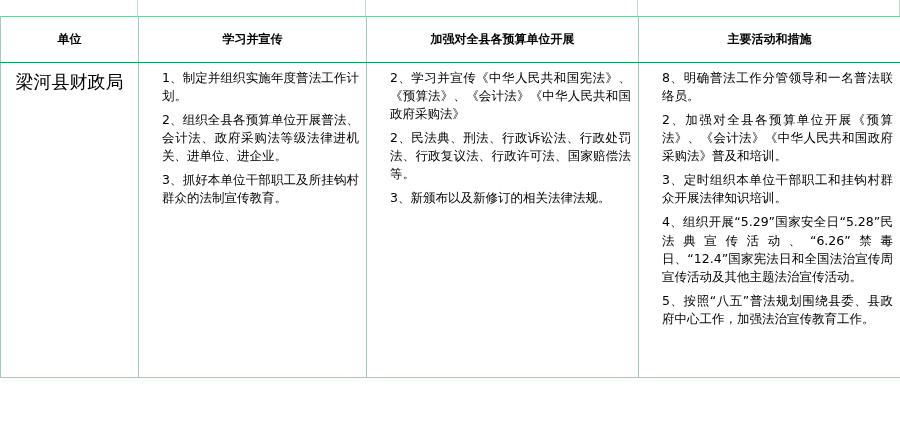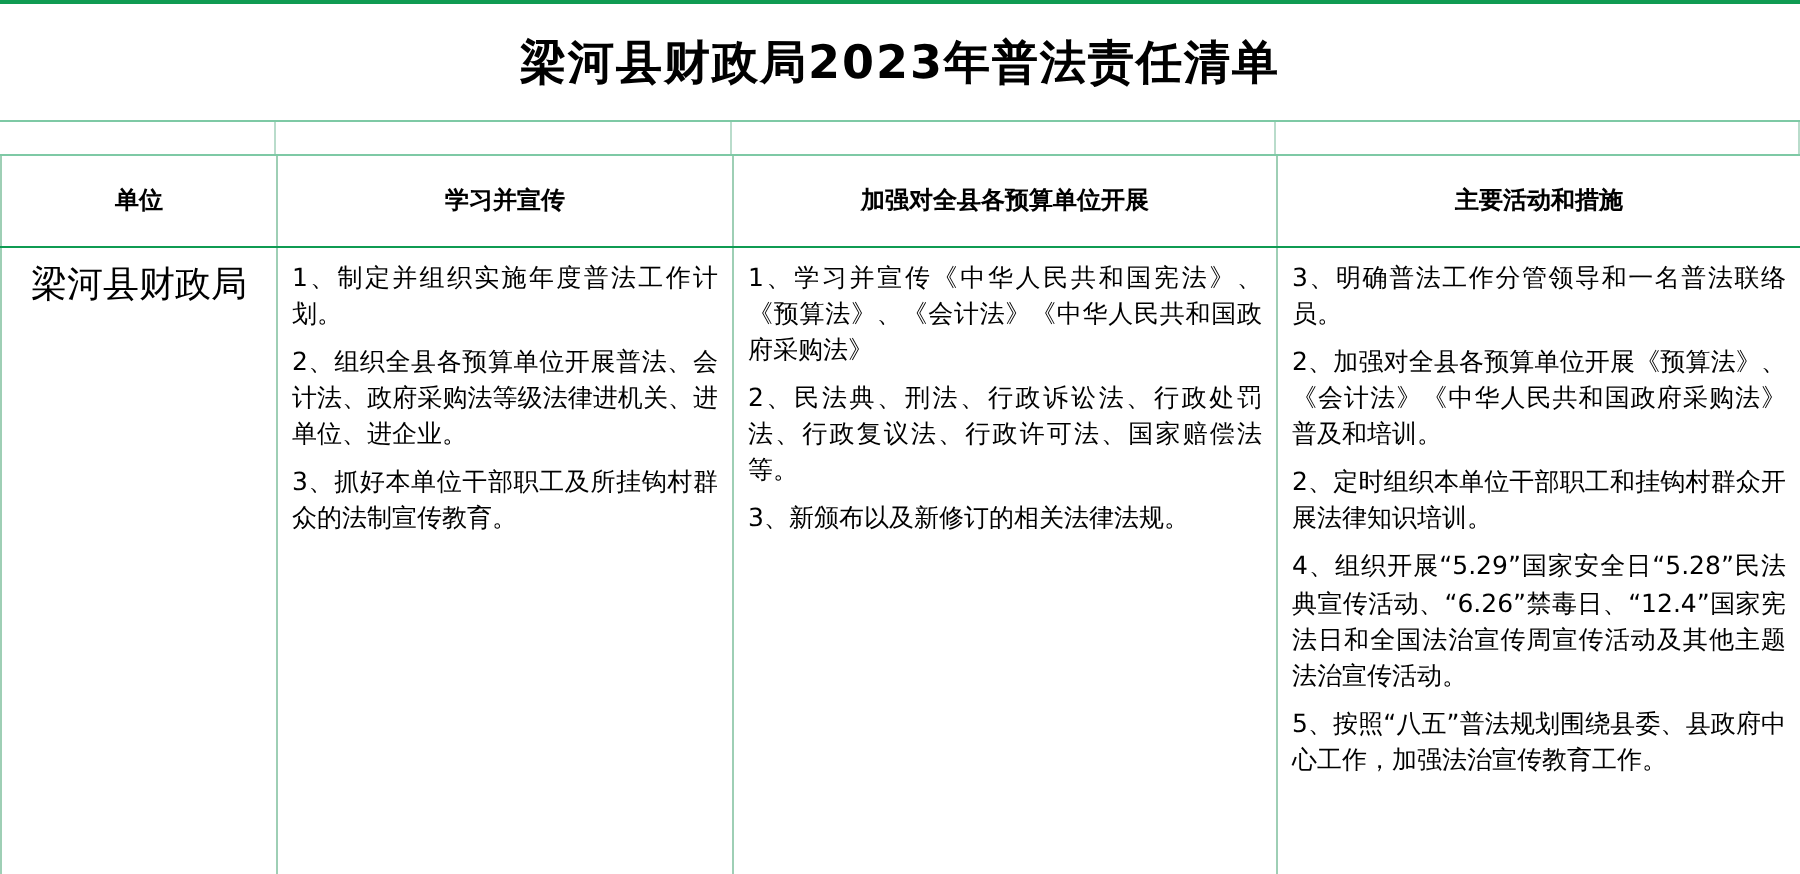--- a/index.html
+++ b/index.html
@@ -74,36 +74,33 @@
     font-size: 12.5px;
     line-height: 1.45;
     font-family: "DejaVu Sans", "Liberation Sans", sans-serif;
   }
   td.unit-cell {
     text-align: center;
     vertical-align: middle;
     font-size: 18px;
   }
   .para {
-    margin: 0 0 6px 0;
+    margin: 0 0 6px 16px;
     text-align: justify;
     text-justify: inter-ideograph;
   }
   .para:last-child { margin-bottom: 0; }
   .indent { text-indent: 0; }
   .body-row { height: 315px; }
 </style>
 </head>
 <body>
 
 <div class="sheet">
 
-  <div class="title-row">
-    <div class="title-text">梁河县财政局2023年普法责任清单</div>
-  </div>
 
   <div class="spacer-row">
     <div class="sp col-unit"></div>
     <div class="sp col-duty"></div>
     <div class="sp col-laws"></div>
     <div class="sp col-acts"></div>
   </div>
 
   <table class="grid">
     <colgroup>
@@ -122,28 +119,28 @@
     </thead>
     <tbody>
       <tr class="body-row">
         <td class="cell unit-cell">梁河县财政局</td>
         <td class="cell">
           <p class="para indent">1、制定并组织实施年度普法工作计划。</p>
           <p class="para indent">2、组织全县各预算单位开展普法、会计法、政府采购法等级法律进机关、进单位、进企业。</p>
           <p class="para indent">3、抓好本单位干部职工及所挂钩村群众的法制宣传教育。</p>
         </td>
         <td class="cell">
-          <p class="para indent">1、学习并宣传《中华人民共和国宪法》、《预算法》、《会计法》《中华人民共和国政府采购法》</p>
+          <p class="para indent">2、学习并宣传《中华人民共和国宪法》、《预算法》、《会计法》《中华人民共和国政府采购法》</p>
           <p class="para indent">2、民法典、刑法、行政诉讼法、行政处罚法、行政复议法、行政许可法、国家赔偿法等。</p>
           <p class="para indent">3、新颁布以及新修订的相关法律法规。</p>
         </td>
         <td class="cell">
-          <p class="para indent">3、明确普法工作分管领导和一名普法联络员。</p>
+          <p class="para indent">8、明确普法工作分管领导和一名普法联络员。</p>
           <p class="para indent">2、加强对全县各预算单位开展《预算法》、《会计法》《中华人民共和国政府采购法》普及和培训。</p>
-          <p class="para indent">2、定时组织本单位干部职工和挂钩村群众开展法律知识培训。</p>
+          <p class="para indent">3、定时组织本单位干部职工和挂钩村群众开展法律知识培训。</p>
           <p class="para indent">4、组织开展“5.29”国家安全日“5.28”民法典宣传活动、“6.26”禁毒日、“12.4”国家宪法日和全国法治宣传周宣传活动及其他主题法治宣传活动。</p>
           <p class="para indent">5、按照“八五”普法规划围绕县委、县政府中心工作，加强法治宣传教育工作。</p>
         </td>
       </tr>
     </tbody>
   </table>
 
 </div>
 
 </body></html>

